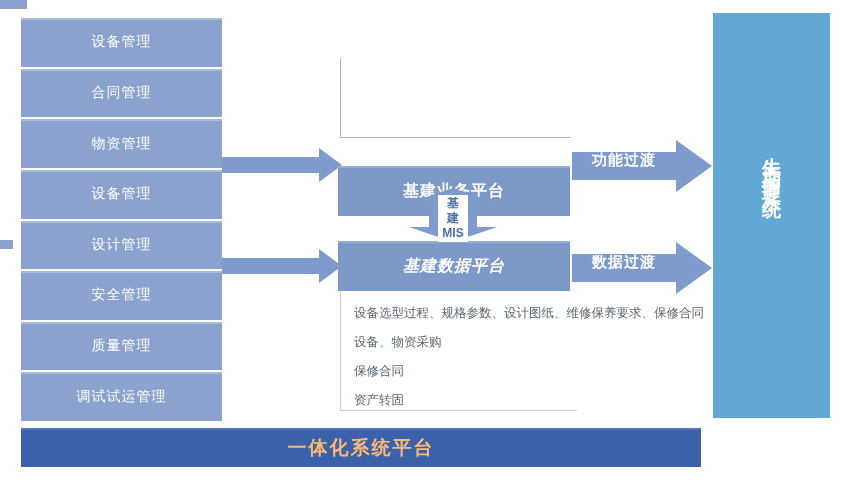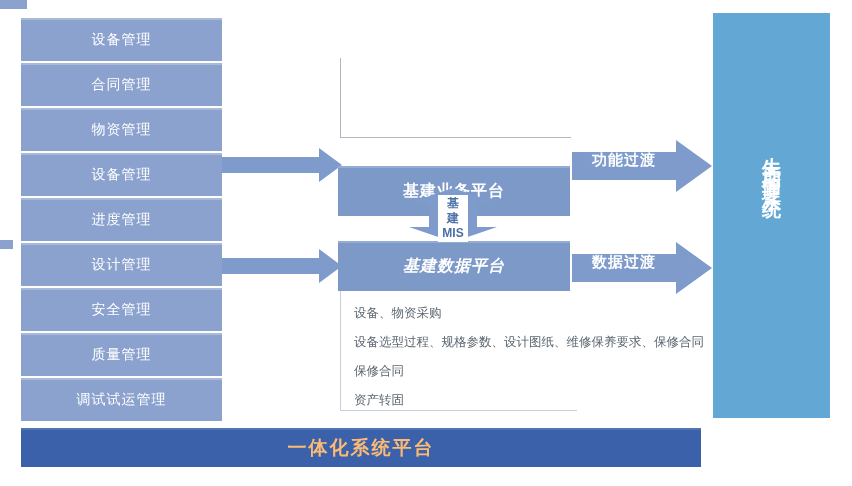--- a/index.html
+++ b/index.html
@@ -83,21 +83,20 @@
 <div id="canvas">
 
   <div class="abs frag" id="frag-top-left"></div>
   <div class="abs frag" id="frag-mid-left"></div>
 
   <div class="abs" id="left-column">
     <div class="lbox">设备管理</div>
     <div class="lbox">合同管理</div>
     <div class="lbox">物资管理</div>
     <div class="lbox">设备管理</div>
-    <div class="lbox">进度管理</div>
     <div class="lbox">设计管理</div>
     <div class="lbox">安全管理</div>
     <div class="lbox">质量管理</div>
     <div class="lbox">调试试运管理</div>
   </div>
 
   <svg class="abs h-arrow" id="arrow-l1" viewBox="0 0 120 34">
     <polygon points="0,9 97,9 97,0 120,17 97,34 97,25 0,25"></polygon>
   </svg>
   <svg class="abs h-arrow" id="arrow-l2" viewBox="0 0 120 34">
@@ -131,21 +130,21 @@
       <polygon points="0,12 104,12 104,0 140,26 104,52 104,40 0,40"></polygon>
     </svg>
     <div class="t-label">数据过渡</div>
   </div>
 
   <div class="abs" id="right-panel">
     <div id="right-panel-title">生产期管理系统</div>
   </div>
 
   <div class="abs" id="detail-box">
+    <div class="detail-line">设备选型过程、规格参数、设计图纸、维修保养要求、保修合同</div>
     <div class="detail-line">设备、物资采购</div>
-    <div class="detail-line">设备选型过程、规格参数、设计图纸、维修保养要求、保修合同</div>
     <div class="detail-line">保修合同</div>
     <div class="detail-line">资产转固</div>
   </div>
 
   <div class="abs" id="bottom-bar">一体化系统平台</div>
 
 </div>
 
 </body></html>

